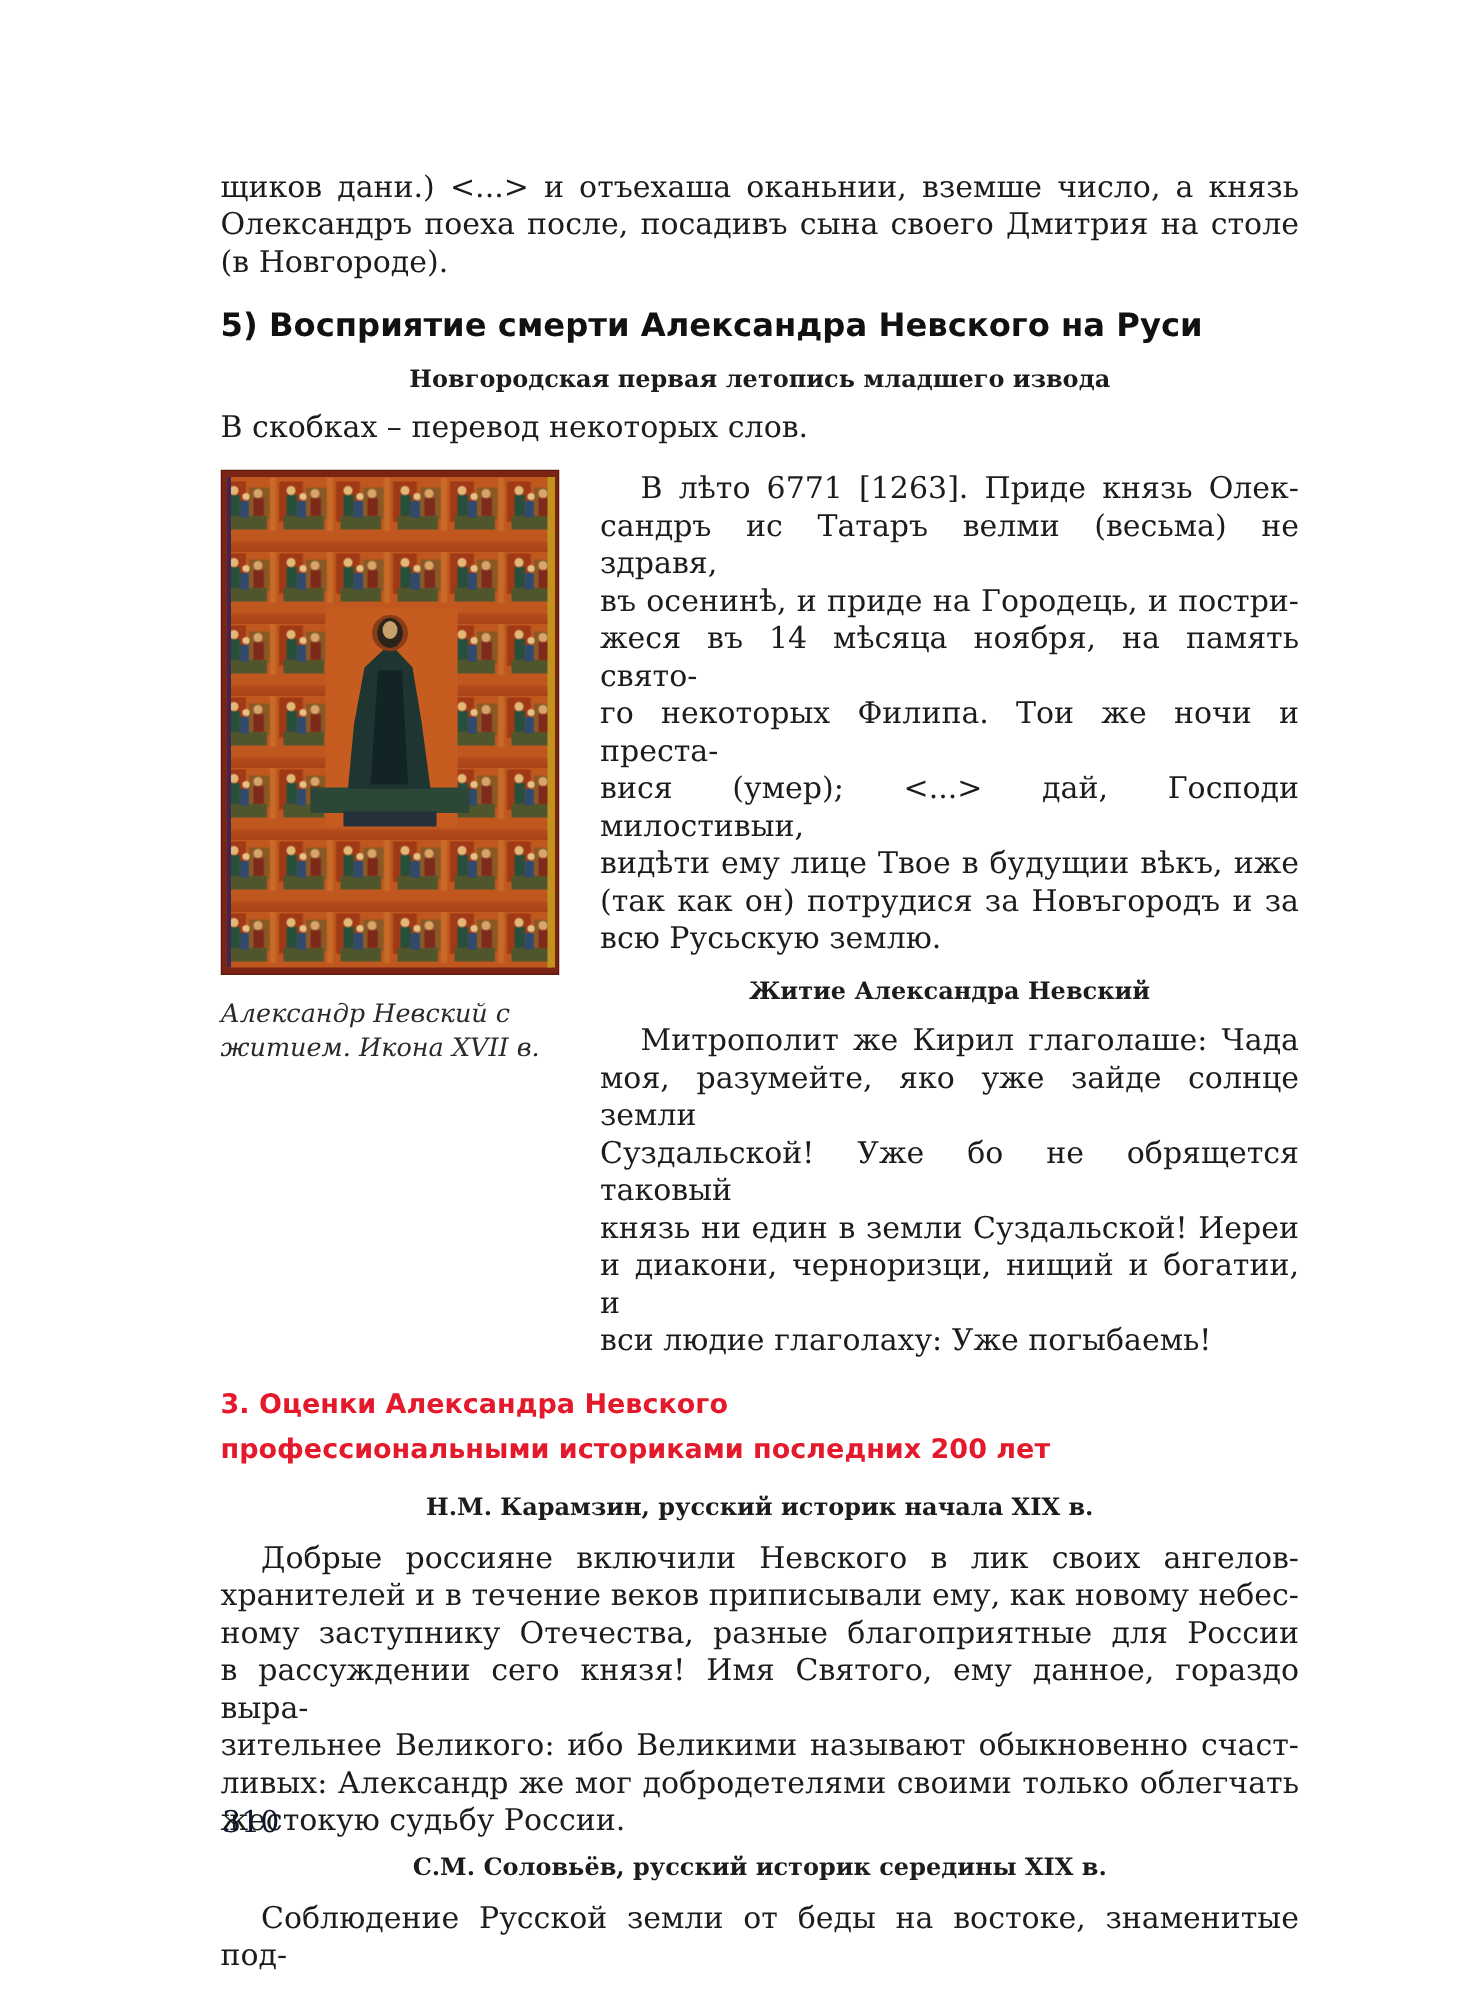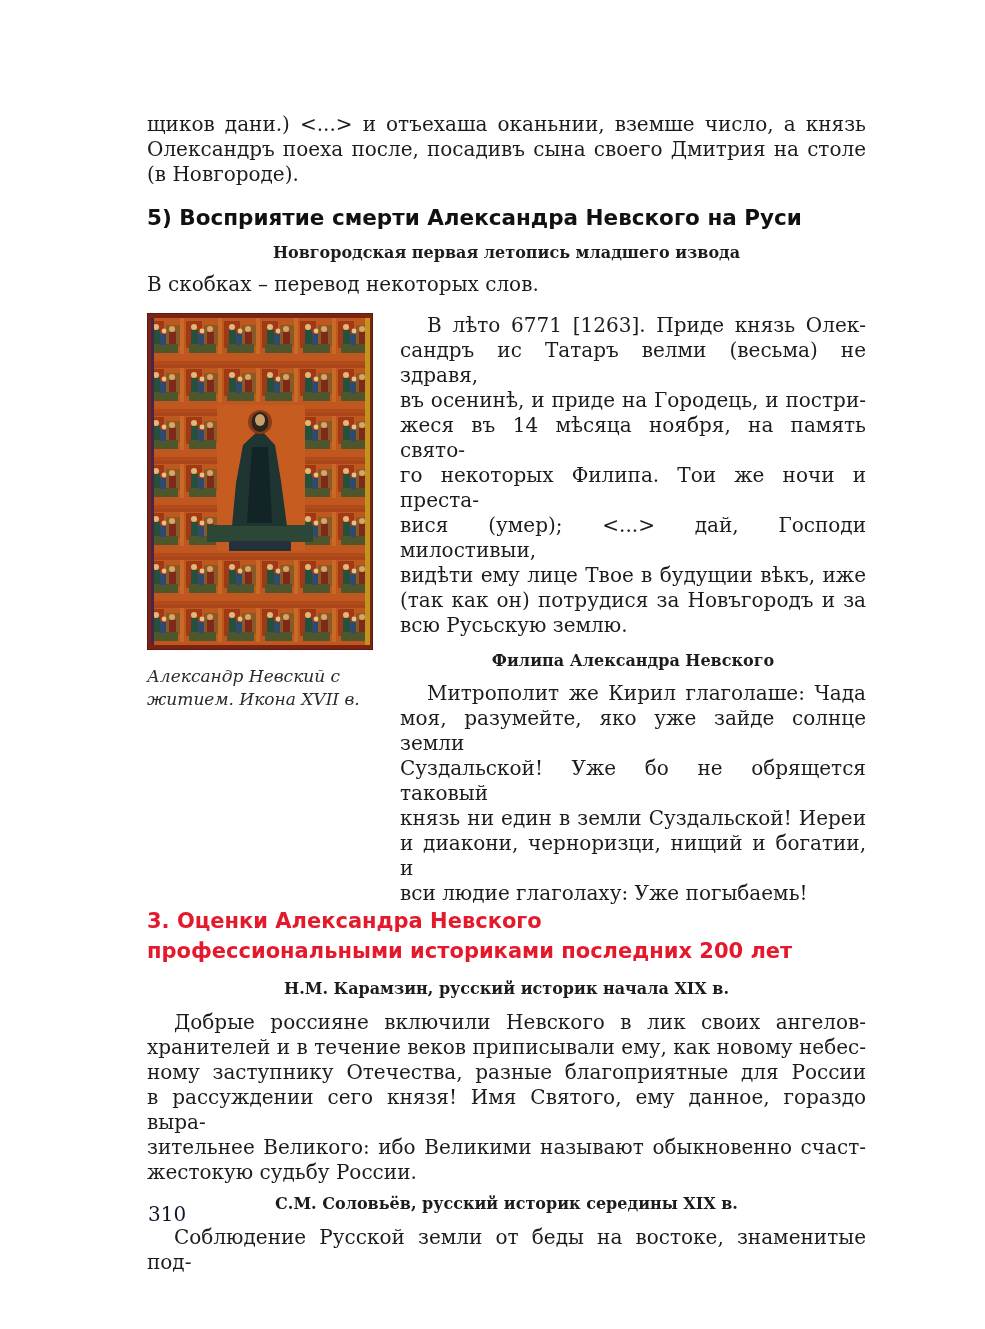--- a/index.html
+++ b/index.html
@@ -51,23 +51,24 @@
     line-height:23px;
     color:#2a2a2a;
   }
 
   .zhitie-heading { margin-top:11px; }
   .zhitie-para { margin-top:8px; }
 
   .red-heading {
     font-family:"DejaVu Sans", sans-serif;
     font-weight:bold;
-    font-size:21px;
+    font-size:18px;
     line-height:30px;
     color:var(--accent, #e4192b);
+    margin-top:16px;
   }
   .karamzin-heading { margin-top:11px; }
   .body-para { margin-top:9px; }
   .solovyov-heading { margin-top:7px; }
 
   .page-number {
     position:absolute;
     left:148px; top:1202px;
     font-size:20px;
     color:#0f172a;
@@ -142,21 +143,21 @@
           <div class="jline">В лѣто 6771 [1263]. Приде князь Олек-</div>
           <div class="jline">сандръ ис Татаръ велми (весьма) не здравя,</div>
           <div class="jline">въ осенинѣ, и приде на Городець, и постри-</div>
           <div class="jline">жеся въ 14 мѣсяца ноября, на память свято-</div>
           <div class="jline">го некоторых Филипа. Тои же ночи и преста-</div>
           <div class="jline">вися (умер); &lt;...&gt; дай, Господи милостивыи,</div>
           <div class="jline">видѣти ему лице Твое в будущии вѣкъ, иже</div>
           <div class="jline">(так как он) потрудися за Новъгородъ и за</div>
           <div class="jline last">всю Русьскую землю.</div>
         </div>
-      <h3 class="h-serif zhitie-heading">Филипа Александра Невского</h3>
+      <h3 class="h-serif zhitie-heading">Житие Александра Невский</h3>
       <div class="para just indent zhitie-para">
           <div class="jline">Митрополит же Кирил глаголаше: Чада</div>
           <div class="jline">моя, разумейте, яко уже зайде солнце земли</div>
           <div class="jline">Суздальской! Уже бо не обрящется таковый</div>
           <div class="jline">князь ни един в земли Суздальской! Иереи</div>
           <div class="jline">и диакони, черноризци, нищий и богатии, и</div>
           <div class="jline last">вси людие глаголаху: Уже погыбаемь!</div>
         </div>
     </div>
   </div>
@@ -166,20 +167,21 @@
       <div class="jline last">профессиональными историками последних 200 лет</div>
     </div>
 
   <h3 class="h-serif karamzin-heading">Н.М. Карамзин, русский историк начала XIX в.</h3>
   <div class="para just indent body-para">
       <div class="jline">Добрые россияне включили Невского в лик своих ангелов-</div>
       <div class="jline">хранителей и в течение веков приписывали ему, как новому небес-</div>
       <div class="jline">ному заступнику Отечества, разные благоприятные для России</div>
       <div class="jline">в рассуждении сего князя! Имя Святого, ему данное, гораздо выра-</div>
       <div class="jline">зительнее Великого: ибо Великими называют обыкновенно счаст-</div>
+      <div class="jline">ливых: Александр же мог добродетелями своими только облегчать</div>
       <div class="jline last">жестокую судьбу России.</div>
     </div>
 
   <h3 class="h-serif solovyov-heading">С.М. Соловьёв, русский историк середины XIX в.</h3>
   <div class="para just justlast indent body-para">
       <div class="jline">Соблюдение Русской земли от беды на востоке, знаменитые под-</div>
     </div>
 
   <div class="page-number">310</div>
 </div>

